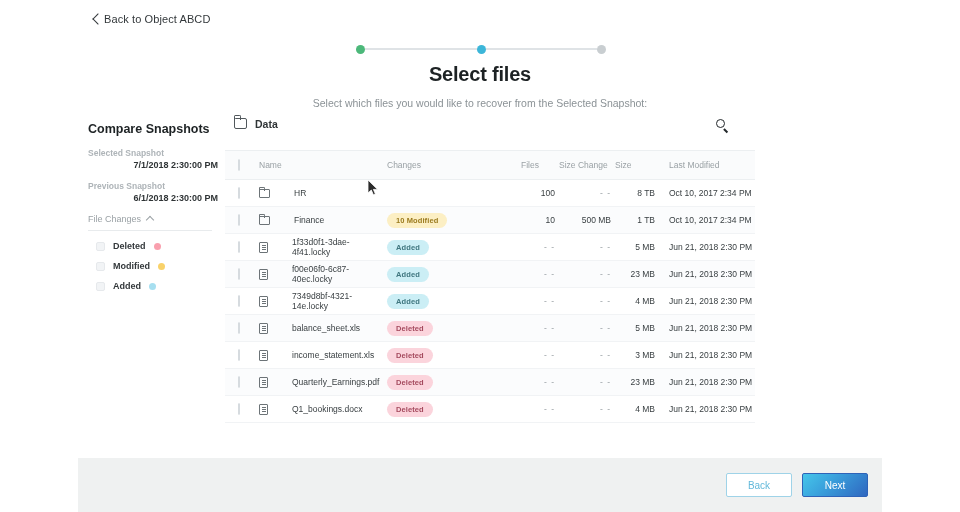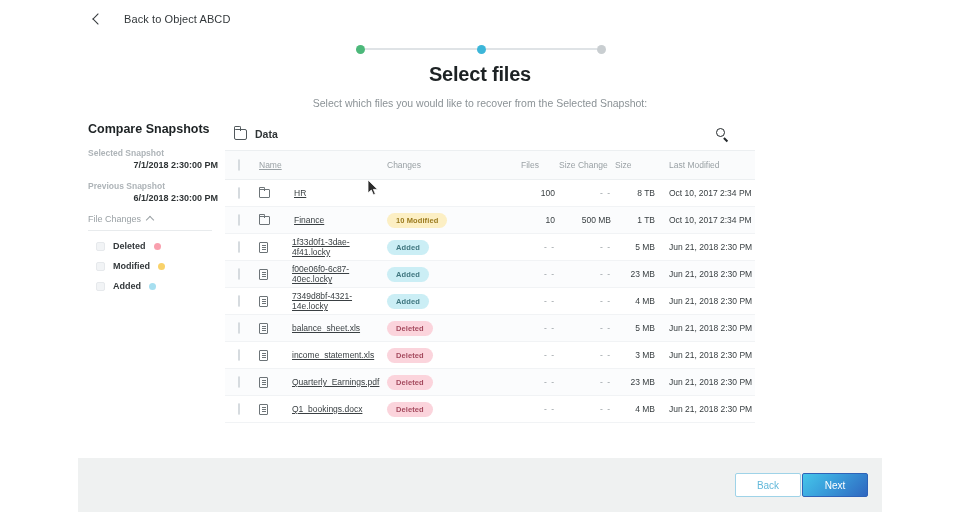--- a/index.html
+++ b/index.html
@@ -9,21 +9,21 @@
     background: #ffffff;
     font-family: "Liberation Sans", sans-serif;
     color: #2f3436;
     overflow: hidden;
   }
   .page { position: relative; width: 960px; height: 512px; }
 
   
   .back-link {
     position: absolute; left: 94px; top: 13px;
-    display: flex; align-items: center; gap: 22px;
+    display: flex; align-items: center; gap: 2px;
     font-size: 11px; color: #33383b; cursor: pointer;
     letter-spacing: .1px;
   }
   .back-chev {
     width: 8px; height: 8px; display: inline-block;
     border-left: 1.6px solid #33383b; border-bottom: 1.6px solid #33383b;
     transform: rotate(45deg); margin-bottom: 1px;
   }
 
   
@@ -71,21 +71,21 @@
   .cbox {
     width: 9px; height: 9px; border-radius: 2px;
     background: #f2f4f6; border: 1px solid #e6e9ec; flex: none;
   }
   .filter-row .lbl { font-size: 9px; font-weight: bold; color: #33383b; }
   .swatch { width: 7px; height: 7px; border-radius: 50%; flex: none; }
 
   
   .panel { position: absolute; left: 225px; top: 118px; width: 511px; }
   .panel-head {
-    display: flex; align-items: center; height: 32px;
+    display: flex; height: 32px;
     padding: 0 4px 0 9px;
   }
   .folder-ico { width: 13px; height: 11px; position: relative; flex: none; }
   .folder-ico i {
     position: absolute; inset: 0; border: 1.3px solid #51585c;
     border-radius: 1.5px 2px 2px 2px;
   }
   .folder-ico i::before {
     content: ""; position: absolute; left: -1.3px; top: -3.6px;
     width: 5.5px; height: 3.6px;
@@ -112,21 +112,21 @@
     font-size: 8.5px; font-weight: normal; color: #9aa1a5;
     text-align: left; padding: 9px 0; background: #fafbfc;
     border-top: 1px solid #eceff1; border-bottom: 1px solid #eceff1;
   }
   tbody td {
     font-size: 8.5px; color: #3a4043; padding: 0; height: 27px;
     vertical-align: middle; border-bottom: 1px solid #f1f3f5;
   }
   tbody tr:nth-child(even) { background: #fbfcfd; }
   .c-check { width: 34px; padding-left: 13px !important; }
-  .c-name  { width: 128px; text-decoration: underline; }
+  .c-name  { width: 128px; }
   .c-chg   { width: 128px; }
   .c-files { width: 40px; text-align: right; }
   .c-szch  { width: 56px; text-align: right; }
   .c-size  { width: 44px; text-align: right; }
   .c-mod   { width: 100px; padding-left: 14px !important; }
   thead .c-files, thead .c-szch, thead .c-size { text-align: left; padding-left: 4px; }
   thead .c-files { padding-left: 6px; }
 
   .rowcb {
     width: 10px; height: 10px; border-radius: 2px;
@@ -154,21 +154,21 @@
   .badge {
     display: inline-block; padding: 3px 9px; border-radius: 9px;
     font-size: 7.5px; font-weight: bold; letter-spacing: .1px;
   }
   .dash { color: #9aa1a5; letter-spacing: 1px; }
 
   
   .footer {
     position: absolute; left: 78px; top: 458px; width: 804px; height: 54px;
     background: #eff1f1; display: flex; align-items: center;
-    justify-content: flex-end; padding-right: 14px; gap: 1px;
+    justify-content: flex-end; padding-right: 14px; gap: 10px;
   }
   .btn {
     font-size: 10px; border-radius: 2px; cursor: pointer;
     display: flex; align-items: center; justify-content: center;
   }
   .btn-back {
     width: 66px; height: 24px; background: #fff;
     border: 1px solid #9fd3e8; color: #63b9da;
   }
   .btn-next {

